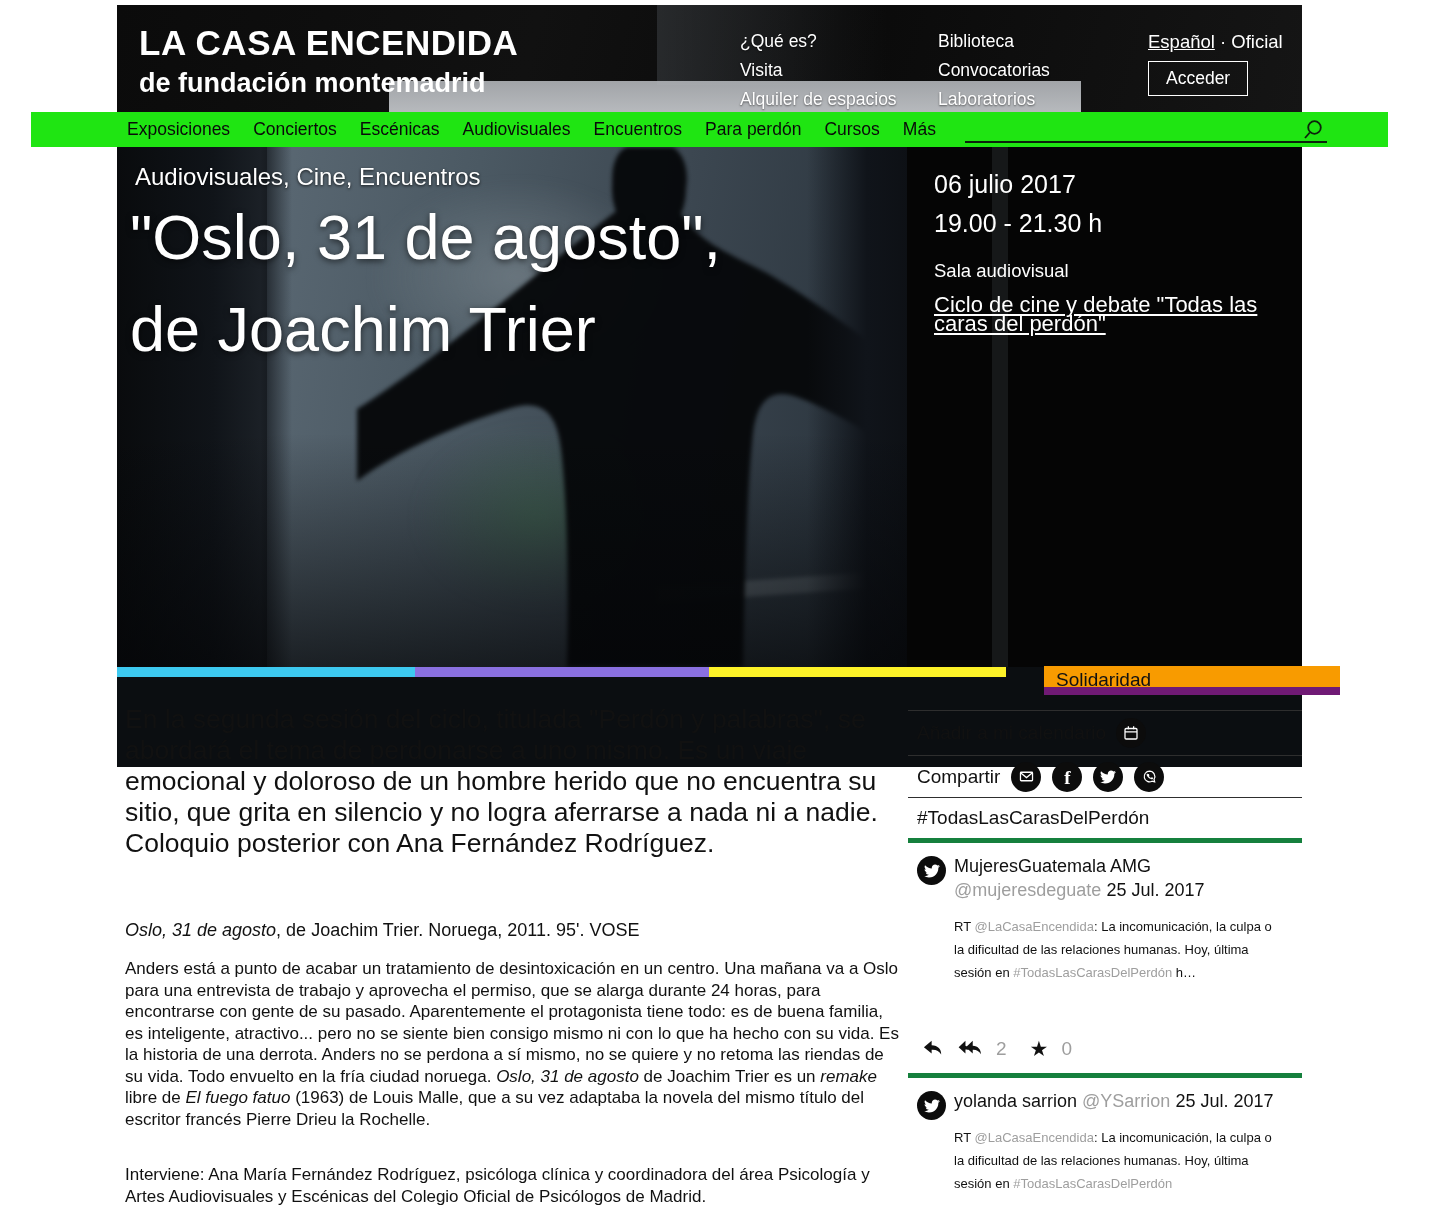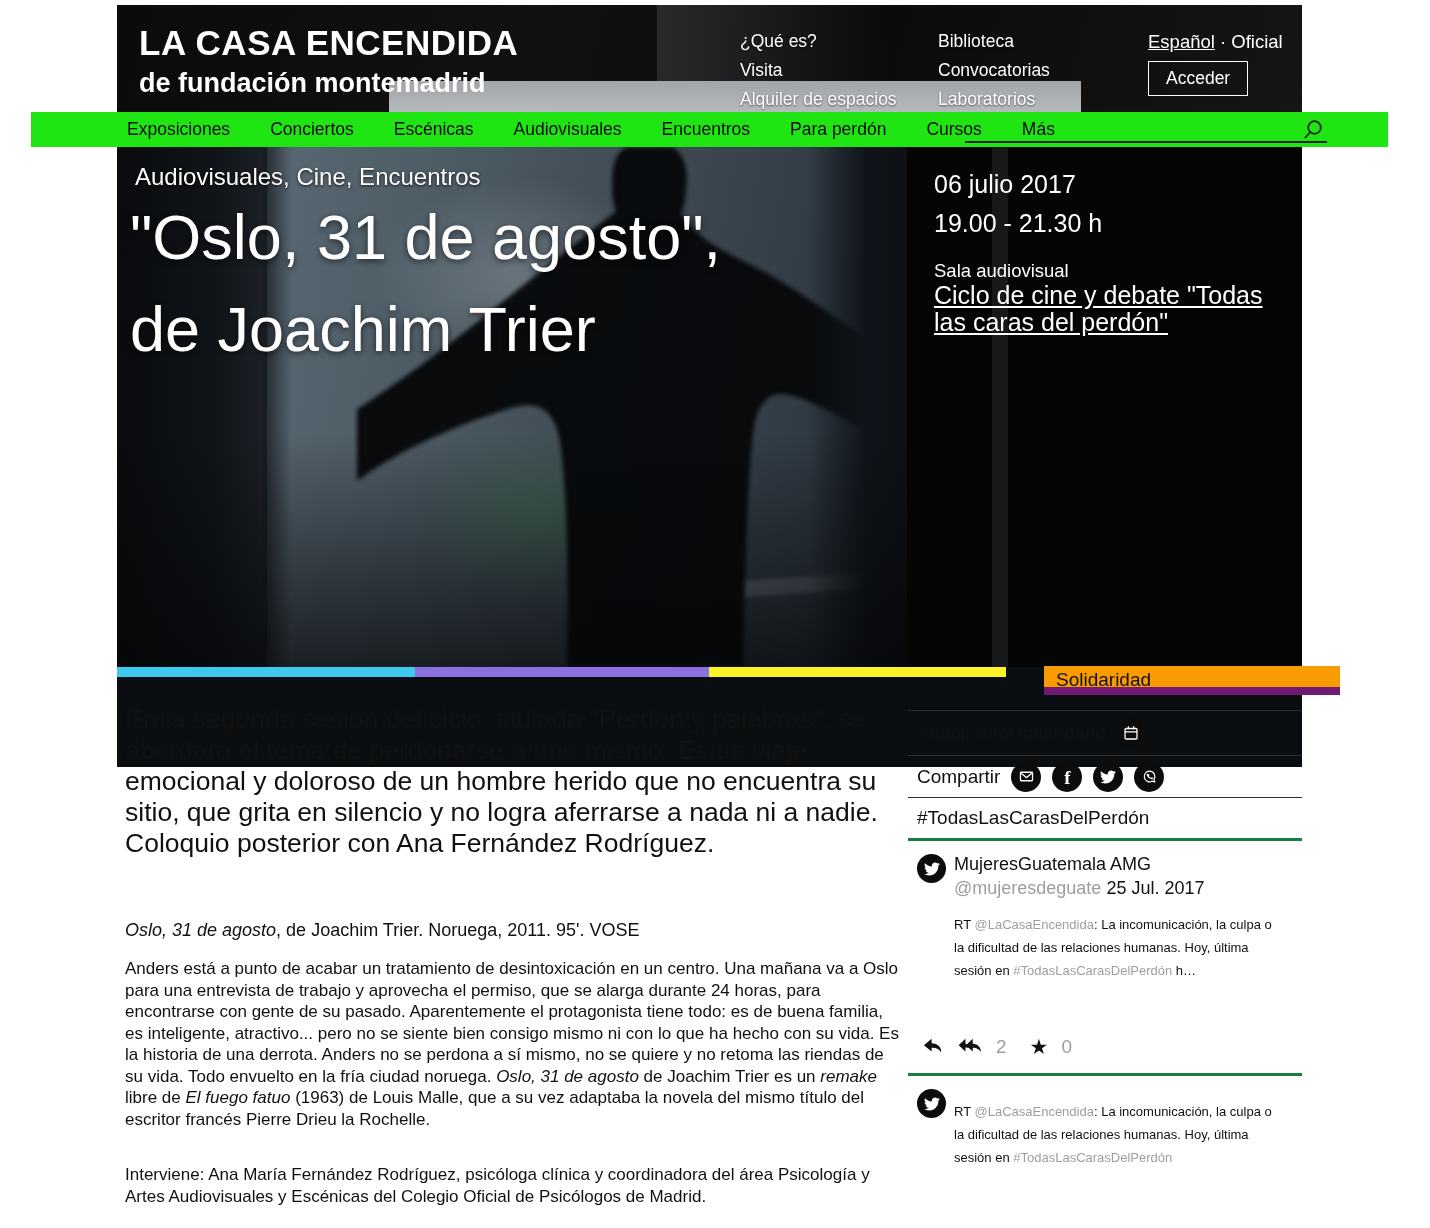--- a/index.html
+++ b/index.html
@@ -21,21 +21,21 @@
     text-shadow:0 1px 2px rgba(0,0,0,.55); }
   .hm1 { left:623px; } .hm2 { left:821px; }
   .lang { position:absolute; left:1031px; top:26px; color:#fff; font-size:18.5px; }
   .lang a { color:#fff; cursor:pointer; text-decoration:none; }
   .lang a.active { text-decoration:underline; }
   .acceder { position:absolute; left:1031px; top:56px; background:transparent; border:1.5px solid #fff;
     color:#fff; font-size:17.5px; padding:6px 17px; font-family:inherit; cursor:pointer; }
 
   
   #green-bar { position:absolute; left:31px; top:112px; width:1357px; height:35px; background:#1fe512; z-index:4; }
-  #green-bar .items { position:absolute; left:96px; top:0; height:35px; display:flex; align-items:center; gap:40px; }
+  #green-bar .items { position:absolute; left:96px; top:0; height:35px; display:flex; align-items:center; gap:23px; }
   #green-bar .items a { font-size:17.5px; color:#0a0a0a; text-decoration:none; cursor:pointer; white-space:nowrap; }
   .searchbox { position:absolute; left:934px; top:5px; width:362px; height:26px; border-bottom:2px solid #0c230c; }
   .searchbox input { position:absolute; left:0; top:0; width:330px; height:24px; background:transparent; border:none; outline:none;
     font-size:16px; color:#0a0a0a; font-family:inherit; }
   .searchbox svg { position:absolute; right:2px; top:1px; }
 
   
   #hero { position:absolute; left:117px; top:147px; width:1185px; height:620px; background:#0b0e11; overflow:hidden; }
   .win { position:absolute; left:150px; top:0; width:680px; height:520px;
     background:linear-gradient(100deg,#5a6873 0%,#4b5963 28%,#3c4751 55%,#2d3740 82%,#242d35 100%); }
@@ -53,22 +53,22 @@
   .hero-shade { position:absolute; left:0; top:0; width:840px; height:520px;
     background:linear-gradient(to bottom, rgba(0,0,0,0) 55%, rgba(4,5,7,.7) 100%); }
   .info-panel { position:absolute; left:790px; top:0; width:395px; height:520px; background:#050505; }
   .panel-sliver { position:absolute; left:85px; top:0; width:16px; height:100%; background:rgba(130,140,146,.14); }
   .hero-cat { position:absolute; left:18px; top:16px; font-size:24px; color:#fff; text-shadow:0 1px 3px rgba(0,0,0,.8); }
   .hero-title { position:absolute; left:13px; top:44px; font-size:63px; line-height:92px; font-weight:400; color:#fff;
     text-shadow:0 2px 6px rgba(0,0,0,.6); width:800px; }
   .event { position:absolute; left:817px; top:18px; width:345px; color:#fff; }
   .event .date, .event .time { font-size:25px; line-height:39px; }
   .event .venue { font-size:18.5px; margin-top:17px; }
-  .event .cycle { display:inline-block; font-size:25px; line-height:27px; color:#fff; text-decoration:underline;
-    cursor:pointer; }
+  .event .cycle { display:inline-block; font-size:22px; line-height:19px; color:#fff; text-decoration:underline;
+    margin-top:13px; cursor:pointer; }
 
   
   .stripe { position:absolute; top:667px; height:10px; }
   .stripe.cyan { left:117px; width:298px; background:#3dc9f0; }
   .stripe.purple { left:415px; width:294px; background:#8a70e0; }
   .stripe.yellow { left:709px; width:297px; background:#fdf228; }
   .cat-tab { position:absolute; left:1044px; top:666px; width:296px; height:29px; background:#f89b00;
     border-bottom:8px solid #701a75; font-size:19px; color:#111; line-height:27px; padding-left:12px; cursor:pointer; }
 
   
@@ -82,21 +82,21 @@
   
   #sidebar { position:absolute; left:908px; top:710px; width:394px; height:518px; overflow:hidden; font-size:19px; color:#111; }
   .sb-row { position:absolute; left:0; width:394px; border-top:1px solid #2e2e2e; display:flex; align-items:center; }
   .row-cal { top:0; height:45px; padding-left:9px; gap:10px; cursor:pointer; }
   .row-share { top:45px; height:42px; padding-left:9px; gap:11px; }
   .row-tag { top:87px; height:41px; padding-left:9px; }
   .circle-ic { width:30px; height:30px; border-radius:50%; background:#0c0c0c; display:inline-flex;
     align-items:center; justify-content:center; cursor:pointer; flex:0 0 auto; }
   .circle-ic svg { display:block; }
   .fb-f { color:#fff; font-size:19px; font-weight:700; font-family:"Liberation Serif", serif; margin-top:3px; }
-  .tweet { position:absolute; left:0; width:394px; border-top:3px solid #15803d; }
+  .tweet { position:absolute; left:0; width:394px; border-top:5px solid #15803d; }
   .tweet1 { top:128px; height:235px; }
   .tweet2 { top:363px; height:155px; }
   .tw-avatar { position:absolute; left:9px; top:13px; width:29px; height:29px; border-radius:50%; background:#0c0c0c;
     display:flex; align-items:center; justify-content:center; }
   .tw-content { position:absolute; left:46px; top:11px; width:330px; font-size:18px; line-height:24px; }
   .tw-name { color:#111; }
   .gray { color:#9e9e9e; }
   .tw-body { margin-top:13px; font-size:13px; line-height:23px; color:#111; }
   .tw-actions { position:absolute; left:14px; top:195px; display:flex; align-items:center; gap:13px; font-size:19px; }
   .tw-actions .cnt { color:#9e9e9e; margin-right:10px; }
@@ -266,18 +266,19 @@
       </div>
     </article>
 
     <article class="tweet tweet2">
       <span class="tw-avatar">
         <svg width="16" height="16" viewBox="0 0 24 24">
             <path fill="#fff" d="M23.9 4.6c-.9.4-1.8.7-2.8.8 1-.6 1.8-1.6 2.2-2.7-1 .6-2 1-3.1 1.2-.9-1-2.2-1.6-3.6-1.6-2.7 0-4.9 2.2-4.9 4.9 0 .4 0 .8.1 1.1C7.7 8.1 4.1 6.1 1.6 3.2c-.4.7-.7 1.6-.7 2.5 0 1.7.9 3.2 2.2 4.1-.8 0-1.6-.2-2.2-.6v.1c0 2.4 1.7 4.4 3.9 4.8-.4.1-.8.2-1.3.2-.3 0-.6 0-.9-.1.6 2 2.4 3.4 4.6 3.4-1.7 1.3-3.8 2.1-6.1 2.1-.4 0-.8 0-1.2-.1 2.2 1.4 4.8 2.2 7.6 2.2 9.1 0 14-7.5 14-14v-.6c1-.7 1.8-1.6 2.4-2.6z"></path>
           </svg>
       </span>
       <div class="tw-content">
+        <div><span>yolanda sarrion </span><span class="gray">@YSarrion </span><span>25 Jul. 2017</span></div>
         <p class="tw-body"><span>RT </span><span class="gray">@LaCasaEncendida</span><span>: La incomunicación, la culpa o la dificultad de las relaciones humanas. Hoy, última sesión en </span><span class="gray">#TodasLasCarasDelPerdón</span><span></span></p>
       </div>
     </article>
 
   </aside>
 </div>
 
 </body></html>

